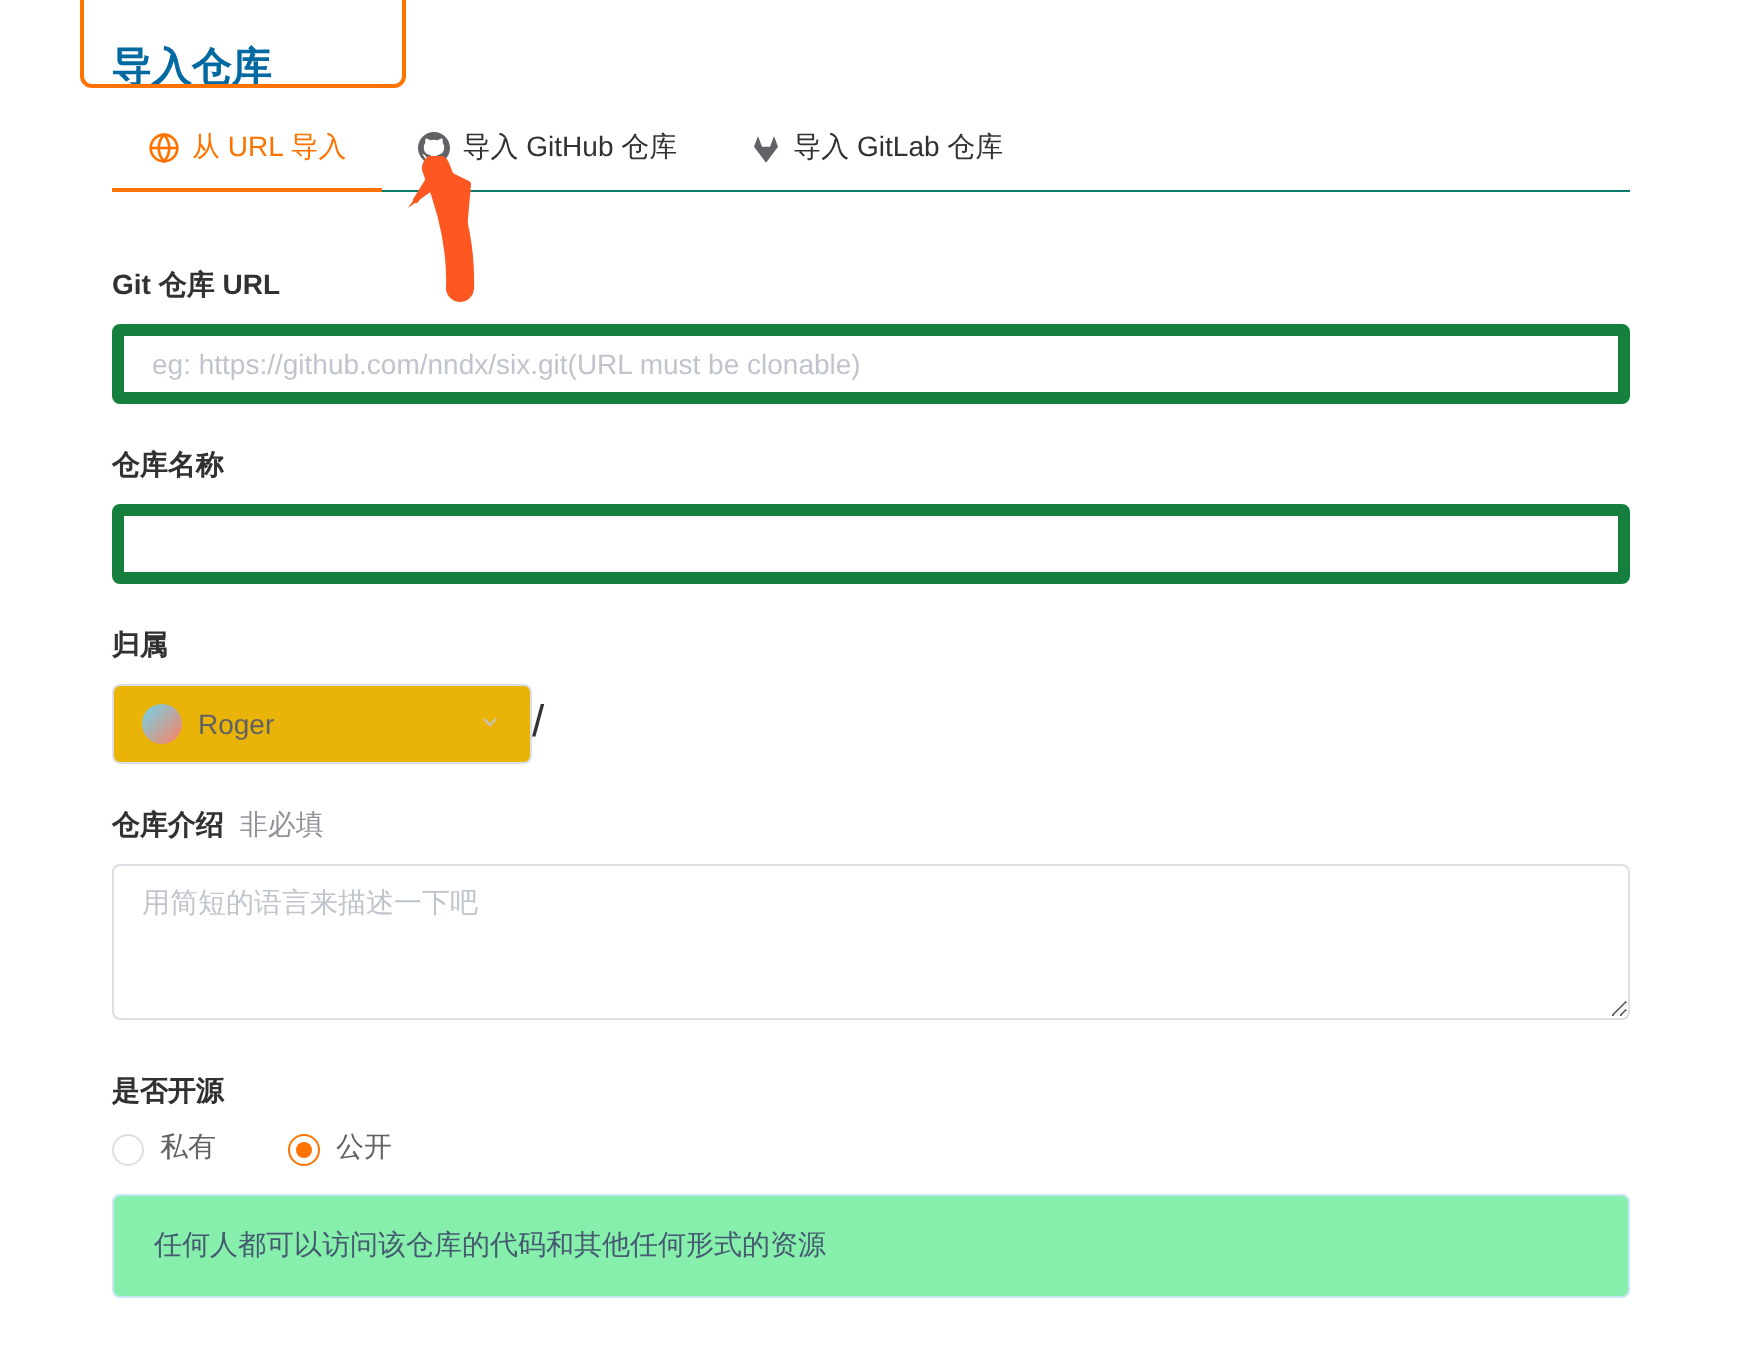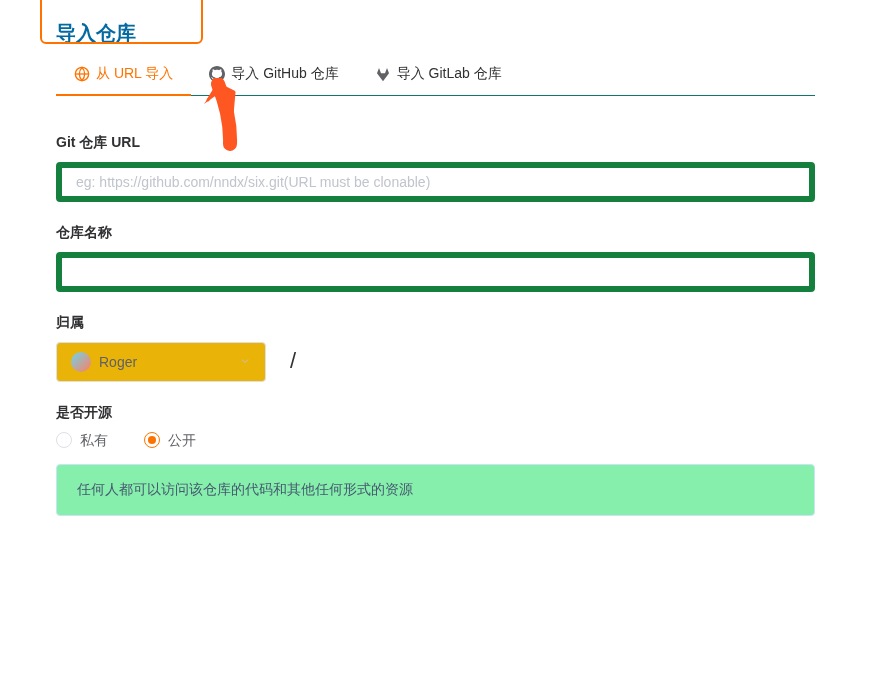--- a/index.html
+++ b/index.html
@@ -116,21 +116,21 @@
       outline: none;
       resize: vertical;
       font-family: inherit;
     }
     .textarea::placeholder {
       color: #c0c4cc;
     }
     .owner-path-row {
       display: flex;
       align-items: flex-end;
-      gap: 24px;
+      gap: 0;
     }
     .owner-col {
       width: 210px;
     }
     .path-col {
       flex: 1;
     }
     .slash {
       font-size: 22px;
       color: #303133;
@@ -165,21 +165,21 @@
     .chevron {
       color: #c0c4cc;
     }
     .radio-row {
       display: flex;
       gap: 36px;
       margin-top: 4px;
     }
     .radio-option {
       display: flex;
-      align-items: flex-start;
+      align-items: flex-end;
       gap: 8px;
       cursor: pointer;
       font-size: 14px;
       color: #606266;
     }
     .radio-circle {
       width: 16px;
       height: 16px;
       border: 1px solid #dcdfe6;
       border-radius: 50%;
@@ -274,20 +274,27 @@
               <svg width="12" height="12" viewBox="0 0 24 24" fill="none" stroke="currentColor" stroke-width="2">
                 <polyline points="6 9 12 15 18 9"></polyline>
               </svg>
             </span>
           </div>
         </div>
         <div class="slash">/</div>
       </div>
     </div>
 
+    <div class="form-group">
+      <label class="label">
+        <span>仓库介绍</span>
+        <span class="optional">非必填</span>
+      </label>
+      <textarea class="textarea" placeholder="用简短的语言来描述一下吧" style=""></textarea>
+    </div>
 
     <div class="form-group">
       <label class="label">是否开源</label>
       <div class="radio-row">
         <label class="radio-option">
           <span class="radio-circle"></span>
           <span>私有</span>
         </label>
         <label class="radio-option">
           <span class="radio-circle checked"></span>

